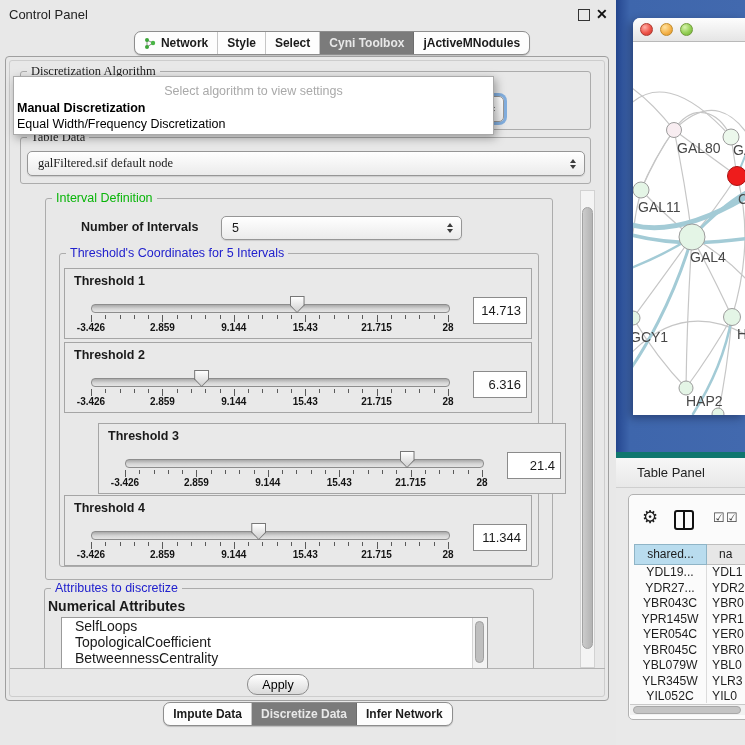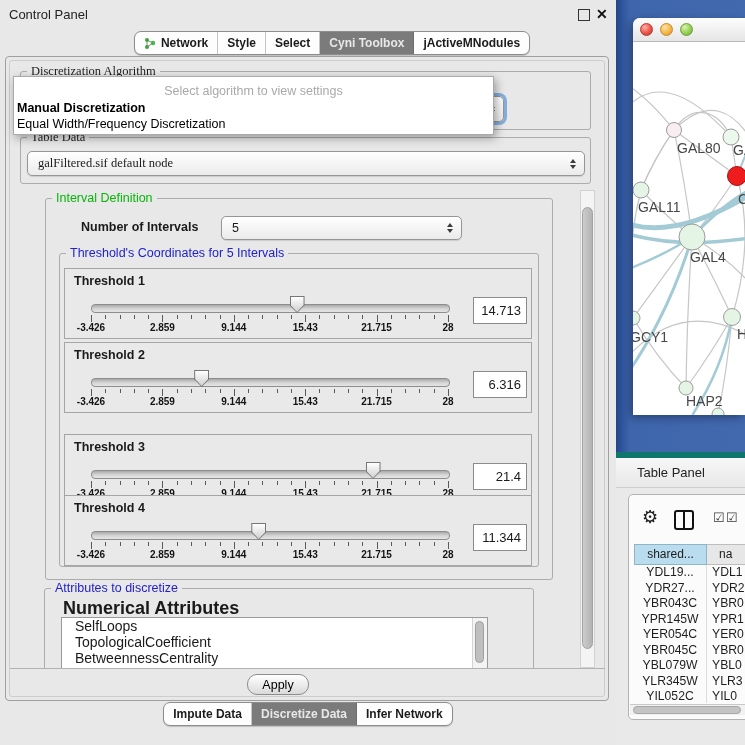--- a/index.html
+++ b/index.html
@@ -64,21 +64,21 @@
   .thr-thumb{position:absolute;top:27px;width:15px;height:17px;background:#777;clip-path:polygon(0 0,100% 0,100% 55%,50% 100%,0 55%);}
   .thr-thumb::after{content:"";position:absolute;left:1px;top:1px;right:1px;bottom:1px;clip-path:polygon(0 0,100% 0,100% 53%,50% 100%,0 53%);background:linear-gradient(#ffffff,#cfcfcf);}
   .tick{position:absolute;width:1px;background:#5a5a5a;top:46px;}
   .tick.minor{height:4px;}
   .tick.major{height:7px;}
   .tick-label{position:absolute;top:53px;font-size:10px;font-weight:700;color:#141414;transform:translateX(-50%);white-space:nowrap;}
   .thr-value{position:absolute;left:408px;top:28px;width:54px;height:27px;border:1px solid #8b8b8b;background:#fff;font-size:13px;line-height:25px;text-align:right;padding-right:5px;box-sizing:border-box;}
 
   #attrClip{position:absolute;left:0;top:0;width:616px;height:668px;overflow:hidden;pointer-events:none;}
   #attrGroup{left:44px;top:588px;width:490px;height:85px;pointer-events:auto;}
-  #attrSubtitle{position:absolute;left:18px;top:9px;font-size:18px;font-weight:700;}
+  #attrSubtitle{position:absolute;left:3px;top:9px;font-size:14px;font-weight:700;}
   #attrList{position:absolute;left:16px;top:28px;width:427px;height:57px;background:#fff;border:1px solid #9a9a9a;box-sizing:border-box;overflow:hidden;}
   .attr-item{height:16px;line-height:16px;font-size:14px;padding-left:13px;white-space:nowrap;}
   #attrScroll{position:absolute;right:0;top:0;width:14px;height:100%;background:#f3f3f3;border-left:1px solid #d4d4d4;}
   #attrThumb{position:absolute;left:2px;top:3px;width:9px;height:42px;background:#bfbfbf;border:1px solid #a0a0a0;border-radius:5px;box-sizing:border-box;}
 
   #vScroll{position:absolute;left:580px;top:190px;width:15px;height:478px;background:#f4f4f4;border:1px solid #d2d2d2;box-sizing:border-box;}
   #vThumb{position:absolute;left:1px;top:16px;width:11px;height:442px;background:linear-gradient(90deg,#cccccc,#b3b3b3);border:1px solid #a2a2a2;border-radius:6px;box-sizing:border-box;}
 
   #applyRow{position:absolute;left:10px;top:668px;width:595px;height:32px;border-top:1px solid #b2b2b2;}
   #applyBtn{position:absolute;left:237px;top:5px;width:62px;height:21px;border:1px solid #8d8d8d;border-radius:10px;background:linear-gradient(#ffffff,#dadada);font-size:12.5px;font-family:"Liberation Sans",sans-serif;line-height:18px;text-align:center;padding:0;}
@@ -268,21 +268,21 @@
             <div class="tick major" style="left: 383px;"></div>
             <div class="tick-label" style="left: 26px;">-3.426</div>
             <div class="tick-label" style="left: 97.4px;">2.859</div>
             <div class="tick-label" style="left: 168.8px;">9.144</div>
             <div class="tick-label" style="left: 240.2px;">15.43</div>
             <div class="tick-label" style="left: 311.6px;">21.715</div>
             <div class="tick-label" style="left: 383px;">28</div>
             <div class="thr-thumb" style="left: 129.169px;"></div>
             <div class="thr-value">6.316</div>
           </div>
-          <div class="thr-panel" style="top: 180px;">
+          <div class="thr-panel" style="top: 169px; margin-left: 34px;">
             <div class="thr-label">Threshold 3</div>
             <div class="thr-track"></div>
             <div class="tick major" style="left: 26px;"></div>
             <div class="tick minor" style="left: 40.28px;"></div>
             <div class="tick minor" style="left: 54.56px;"></div>
             <div class="tick minor" style="left: 68.84px;"></div>
             <div class="tick minor" style="left: 83.12px;"></div>
             <div class="tick major" style="left: 97.4px;"></div>
             <div class="tick minor" style="left: 111.68px;"></div>
             <div class="tick minor" style="left: 125.96px;"></div>

